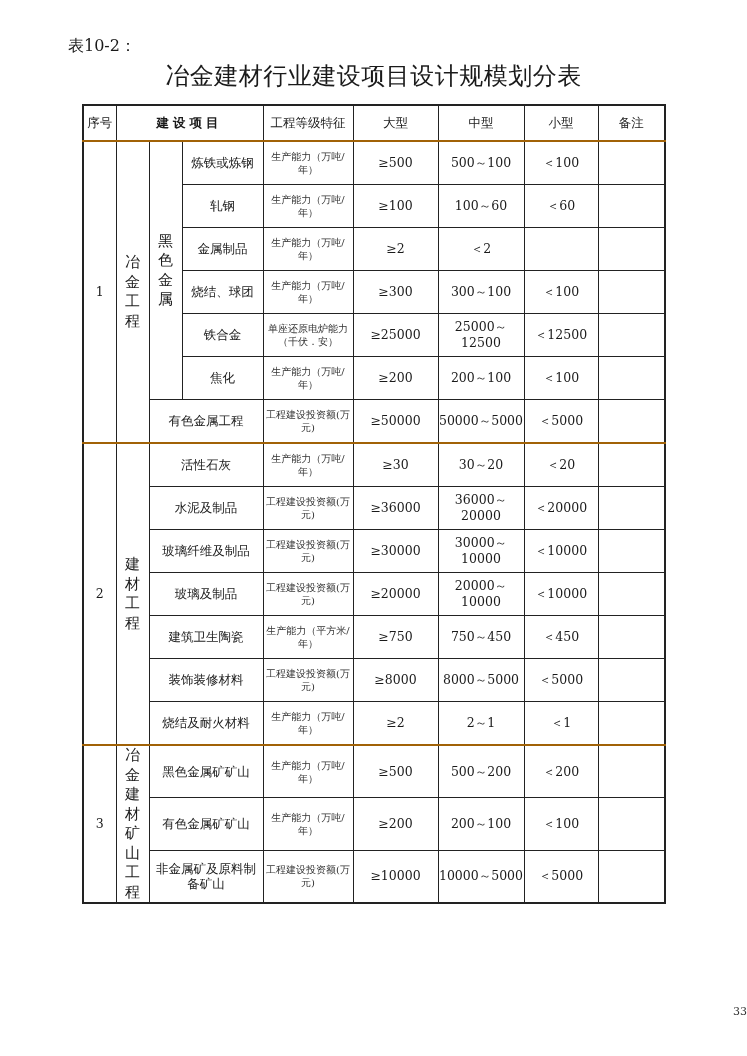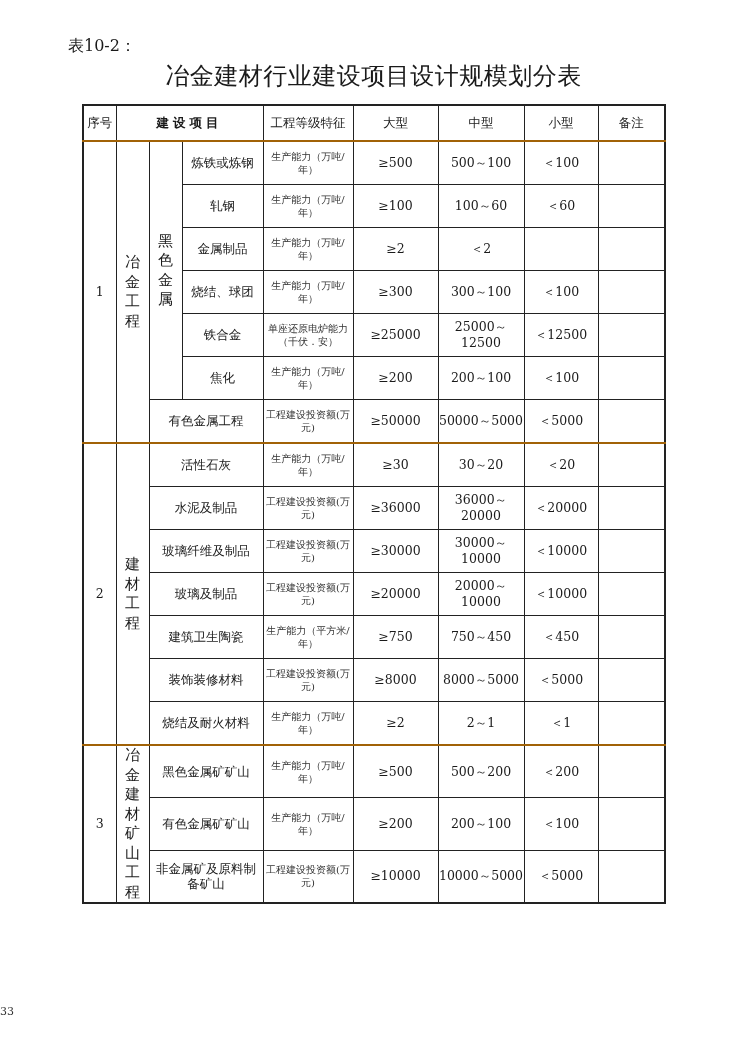--- a/index.html
+++ b/index.html
@@ -1,21 +1,21 @@
 <!DOCTYPE html>
 <html><head>
 <meta charset="utf-8">
 <style>
   html, body { margin: 0; padding: 0; background: #ffffff; }
   body { width: 747px; height: 1056px; position: relative; overflow: hidden;
          font-family: "DejaVu Serif", "Liberation Serif", serif; color: #1a1a1a; }
   .caption { position: absolute; left: 68px; top: 36px; font-size: 16px; }
   .title { position: absolute; left: 0; width: 747px; top: 60px; text-align: center;
            font-family: "DejaVu Sans", "Liberation Sans", sans-serif; font-size: 24px; letter-spacing: 0.5px; }
-  .page-num { position: absolute; left: 0; width: 747px; top: 1005px; text-align: left; font-size: 11px; color: #333; }
+  .page-num { position: absolute; left: 0; width: 747px; top: 1005px; text-align: right; font-size: 11px; color: #333; }
   table.grid { position: absolute; left: 82px; top: 104px; border-collapse: collapse; table-layout: fixed; }
   table.grid td { border: 1px solid #222; text-align: center; vertical-align: middle; padding: 0; font-size: 12.5px; line-height: 1.25; }
   table.grid tr.thick-top td { border-top: 2px solid #a16207; }
   table.grid { border: 2px solid #222; }
   .small { font-size: 10px !important; line-height: 1.3 !important; color: #333; padding: 8px 2px !important; }
   .stack { display: inline-block; width: 28px; font-size: 15px; line-height: 1.3; word-break: break-all; }
   .hdr td { font-size: 12.5px; }
   .spaced { letter-spacing: 4px; font-weight: bold; }
 </style>
 </head>

